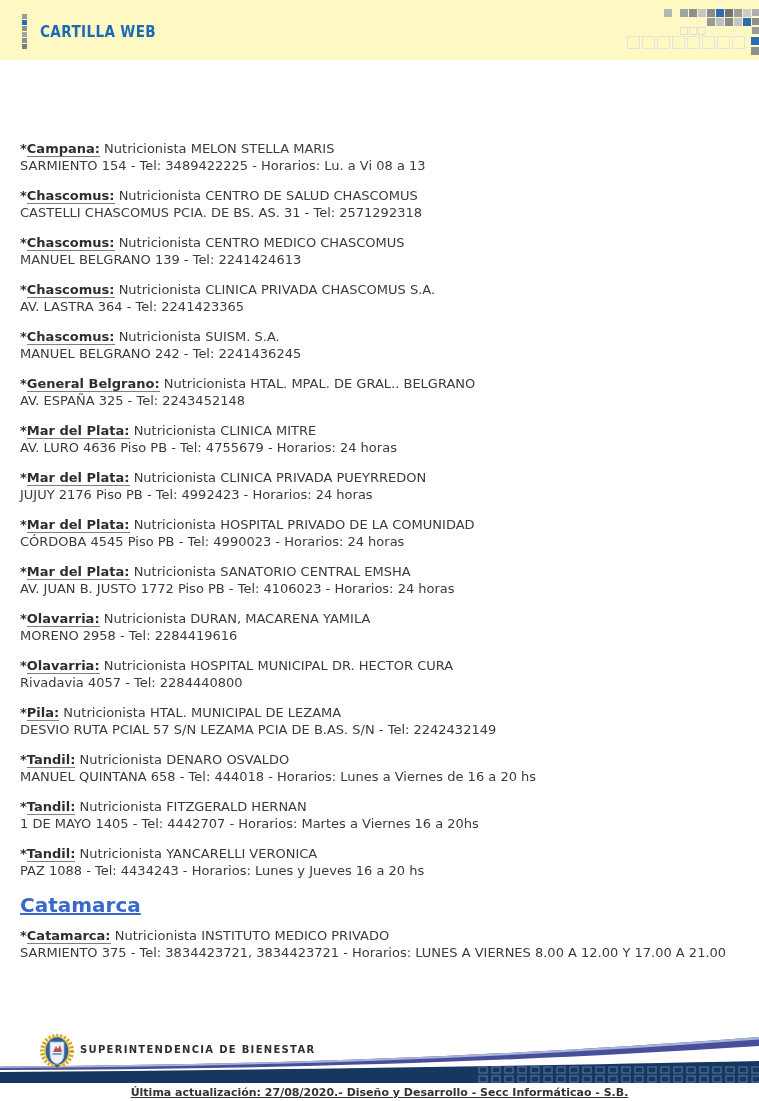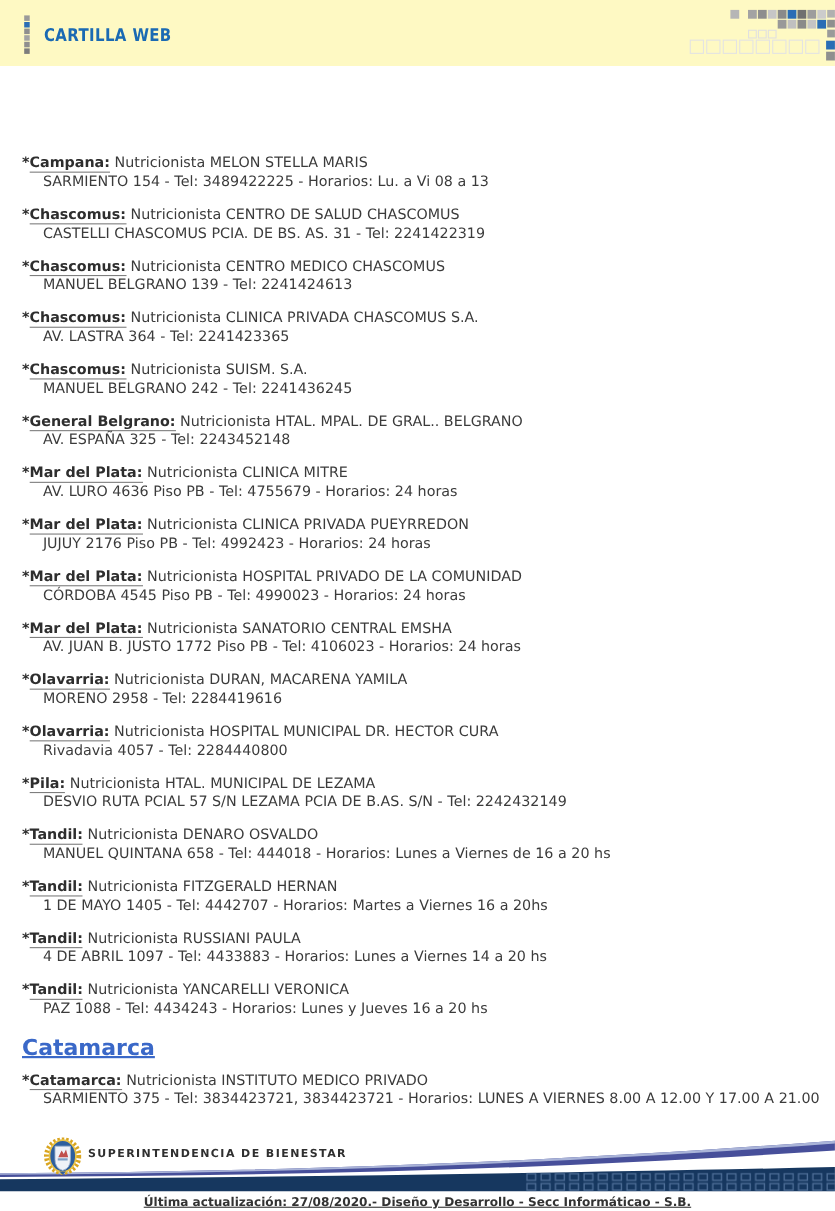--- a/index.html
+++ b/index.html
@@ -22,21 +22,21 @@
   }
   .mosaic { position:absolute; left:617px; top:0; width:142px; height:60px; }
   .mosaic .sq { position:absolute; }
 
   
   .main { position:absolute; top:60px; left:0; width:759px; padding:80px 20px 0 20px; }
   .entry { font-size:13px; line-height:17px; margin:0 0 13px 0; white-space:nowrap; }
   .entry .star { font-weight:bold; color:#2e2e2e; }
   .entry .city { font-weight:bold; color:#2e2e2e; border-bottom:1px solid #7e7e7e; }
   .entry .provider { color:#3b3b3b; }
-  .entry .details { color:#3b3b3b;margin-left:19px; }
+  .entry .details { color:#3b3b3b; }
   .section-heading {
     font-size:20px; line-height:20px; font-weight:bold;
     margin:16px 0 12px 0; text-decoration:underline; cursor:pointer;
   }
 
   
   .footer { position:absolute; left:0; top:1031px; width:759px; height:70px; }
   .swoosh { position:absolute; left:0; top:0; }
   .emblem { position:absolute; left:40px; top:1px; }
   .org-name {
@@ -92,35 +92,34 @@
       <div class="sq" style="position: absolute; left: 55px; top: 36px; width: 13px; height: 13px; border: 1px solid rgb(227, 227, 227);"></div>
       <div class="sq" style="position: absolute; left: 70px; top: 36px; width: 13px; height: 13px; border: 1px solid rgb(227, 227, 227);"></div>
       <div class="sq" style="position: absolute; left: 85px; top: 36px; width: 13px; height: 13px; border: 1px solid rgb(227, 227, 227);"></div>
       <div class="sq" style="position: absolute; left: 100px; top: 36px; width: 13px; height: 13px; border: 1px solid rgb(227, 227, 227);"></div>
       <div class="sq" style="position: absolute; left: 115px; top: 36px; width: 13px; height: 13px; border: 1px solid rgb(227, 227, 227);"></div>
     </div>
 </div>
 
 <div class="main">
     <p class="entry"><span class="star">*</span><span class="city">Campana:</span><span class="provider"> Nutricionista MELON STELLA MARIS</span><br><span class="details">SARMIENTO 154 - Tel: 3489422225 - Horarios: Lu. a Vi 08 a 13</span></p>
-    <p class="entry"><span class="star">*</span><span class="city">Chascomus:</span><span class="provider"> Nutricionista CENTRO DE SALUD CHASCOMUS</span><br><span class="details">CASTELLI CHASCOMUS PCIA. DE BS. AS. 31 - Tel: 2241422319</span></p>
+    <p class="entry"><span class="star">*</span><span class="city">Chascomus:</span><span class="provider"> Nutricionista CENTRO DE SALUD CHASCOMUS</span><br><span class="details">CASTELLI CHASCOMUS PCIA. DE BS. AS. 31 - Tel: 2571292318</span></p>
     <p class="entry"><span class="star">*</span><span class="city">Chascomus:</span><span class="provider"> Nutricionista CENTRO MEDICO CHASCOMUS</span><br><span class="details">MANUEL BELGRANO 139 - Tel: 2241424613</span></p>
     <p class="entry"><span class="star">*</span><span class="city">Chascomus:</span><span class="provider"> Nutricionista CLINICA PRIVADA CHASCOMUS S.A.</span><br><span class="details">AV. LASTRA 364 - Tel: 2241423365</span></p>
     <p class="entry"><span class="star">*</span><span class="city">Chascomus:</span><span class="provider"> Nutricionista SUISM. S.A.</span><br><span class="details">MANUEL BELGRANO 242 - Tel: 2241436245</span></p>
     <p class="entry"><span class="star">*</span><span class="city">General Belgrano:</span><span class="provider"> Nutricionista HTAL. MPAL. DE GRAL.. BELGRANO</span><br><span class="details">AV. ESPAÑA 325 - Tel: 2243452148</span></p>
     <p class="entry"><span class="star">*</span><span class="city">Mar del Plata:</span><span class="provider"> Nutricionista CLINICA MITRE</span><br><span class="details">AV. LURO 4636 Piso PB - Tel: 4755679 - Horarios: 24 horas</span></p>
     <p class="entry"><span class="star">*</span><span class="city">Mar del Plata:</span><span class="provider"> Nutricionista CLINICA PRIVADA PUEYRREDON</span><br><span class="details">JUJUY 2176 Piso PB - Tel: 4992423 - Horarios: 24 horas</span></p>
     <p class="entry"><span class="star">*</span><span class="city">Mar del Plata:</span><span class="provider"> Nutricionista HOSPITAL PRIVADO DE LA COMUNIDAD</span><br><span class="details">CÓRDOBA 4545 Piso PB - Tel: 4990023 - Horarios: 24 horas</span></p>
     <p class="entry"><span class="star">*</span><span class="city">Mar del Plata:</span><span class="provider"> Nutricionista SANATORIO CENTRAL EMSHA</span><br><span class="details">AV. JUAN B. JUSTO 1772 Piso PB - Tel: 4106023 - Horarios: 24 horas</span></p>
     <p class="entry"><span class="star">*</span><span class="city">Olavarria:</span><span class="provider"> Nutricionista DURAN, MACARENA YAMILA</span><br><span class="details">MORENO 2958 - Tel: 2284419616</span></p>
     <p class="entry"><span class="star">*</span><span class="city">Olavarria:</span><span class="provider"> Nutricionista HOSPITAL MUNICIPAL DR. HECTOR CURA</span><br><span class="details">Rivadavia 4057 - Tel: 2284440800</span></p>
     <p class="entry"><span class="star">*</span><span class="city">Pila:</span><span class="provider"> Nutricionista HTAL. MUNICIPAL DE LEZAMA</span><br><span class="details">DESVIO RUTA PCIAL 57 S/N LEZAMA PCIA DE B.AS. S/N - Tel: 2242432149</span></p>
     <p class="entry"><span class="star">*</span><span class="city">Tandil:</span><span class="provider"> Nutricionista DENARO OSVALDO</span><br><span class="details">MANUEL QUINTANA 658 - Tel: 444018 - Horarios: Lunes a Viernes de 16 a 20 hs</span></p>
     <p class="entry"><span class="star">*</span><span class="city">Tandil:</span><span class="provider"> Nutricionista FITZGERALD HERNAN</span><br><span class="details">1 DE MAYO 1405 - Tel: 4442707 - Horarios: Martes a Viernes 16 a 20hs</span></p>
-    <p class="entry"><span class="star">*</span><span class="city">Tandil:</span><span class="provider"> Nutricionista RUSSIANI PAULA</span><br><span class="details">4 DE ABRIL 1097 - Tel: 4433883 - Horarios: Lunes a Viernes 14 a 20 hs</span></p>
     <p class="entry"><span class="star">*</span><span class="city">Tandil:</span><span class="provider"> Nutricionista YANCARELLI VERONICA</span><br><span class="details">PAZ 1088 - Tel: 4434243 - Horarios: Lunes y Jueves 16 a 20 hs</span></p>
     <h2 class="section-heading" style="color: rgb(58, 104, 200);">Catamarca</h2>
     <p class="entry"><span class="star">*</span><span class="city">Catamarca:</span><span class="provider"> Nutricionista INSTITUTO MEDICO PRIVADO</span><br><span class="details">SARMIENTO 375 - Tel: 3834423721, 3834423721 - Horarios: LUNES A VIERNES 8.00 A 12.00 Y 17.00 A 21.00</span></p>
   </div>
 
 <div class="footer">
   <svg class="swoosh" width="759" height="70" viewBox="0 0 759 70">
     <defs>
       <pattern id="navsq" x="478" y="35" width="13" height="9" patternUnits="userSpaceOnUse">
         <rect x="1" y="1" width="8" height="6" fill="none" stroke="#4e6e97" stroke-width="1.2"></rect>

